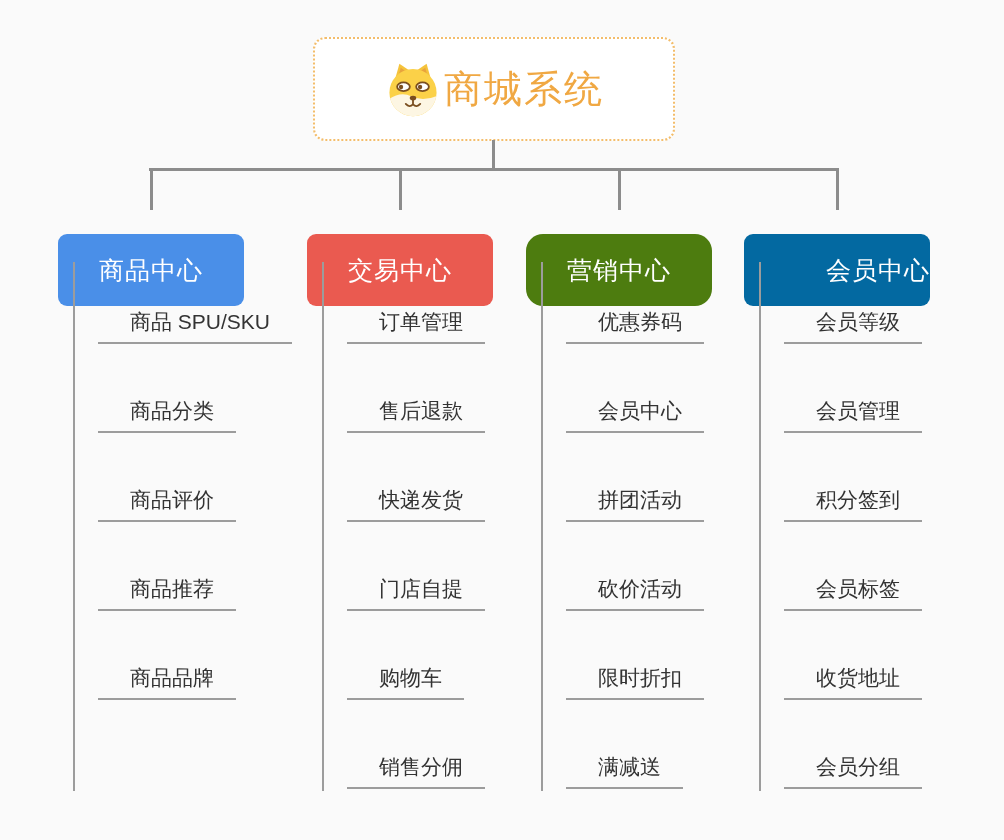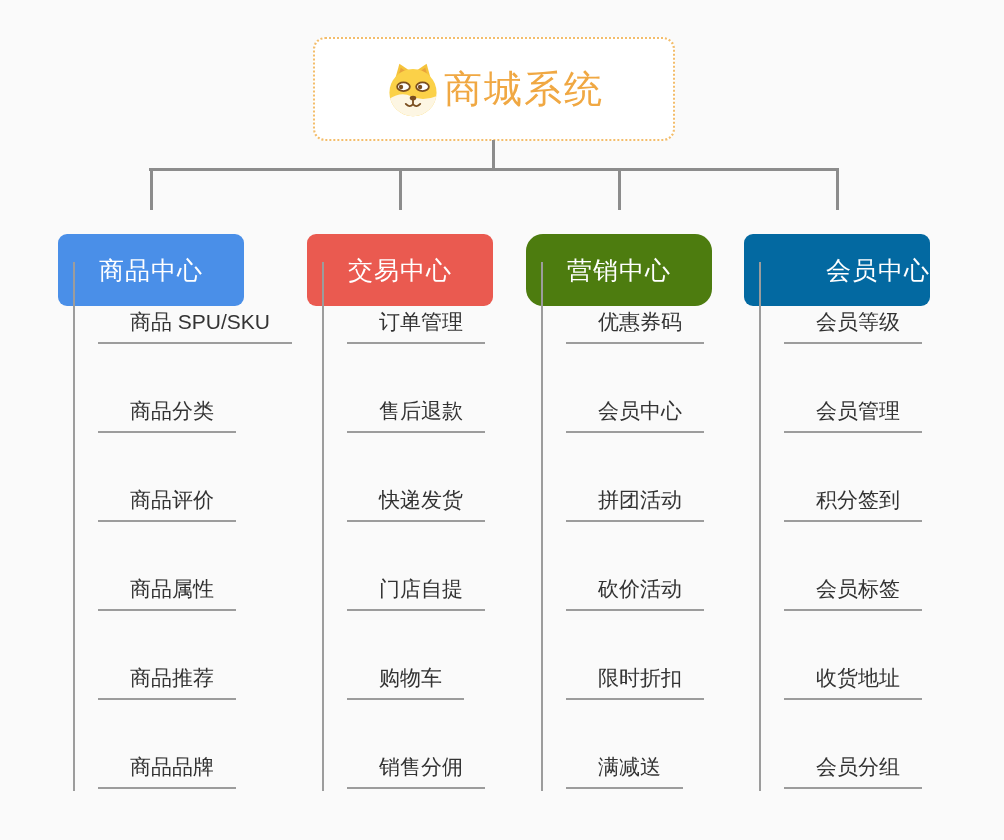--- a/index.html
+++ b/index.html
@@ -89,23 +89,20 @@
     <div class="leaf-row">
             <span class="leaf">商品 SPU/SKU</span>
           </div>
           <div class="leaf-row">
             <span class="leaf">商品分类</span>
           </div>
           <div class="leaf-row">
             <span class="leaf">商品评价</span>
           </div>
           <div class="leaf-row">
-            <span class="leaf">商品属性</span>
-          </div>
-          <div class="leaf-row">
             <span class="leaf">商品推荐</span>
           </div>
           <div class="leaf-row">
             <span class="leaf">商品品牌</span>
           </div>
         </div>
   </div>
 
   <div class="branch branch-1">
     <div class="drop"></div>

